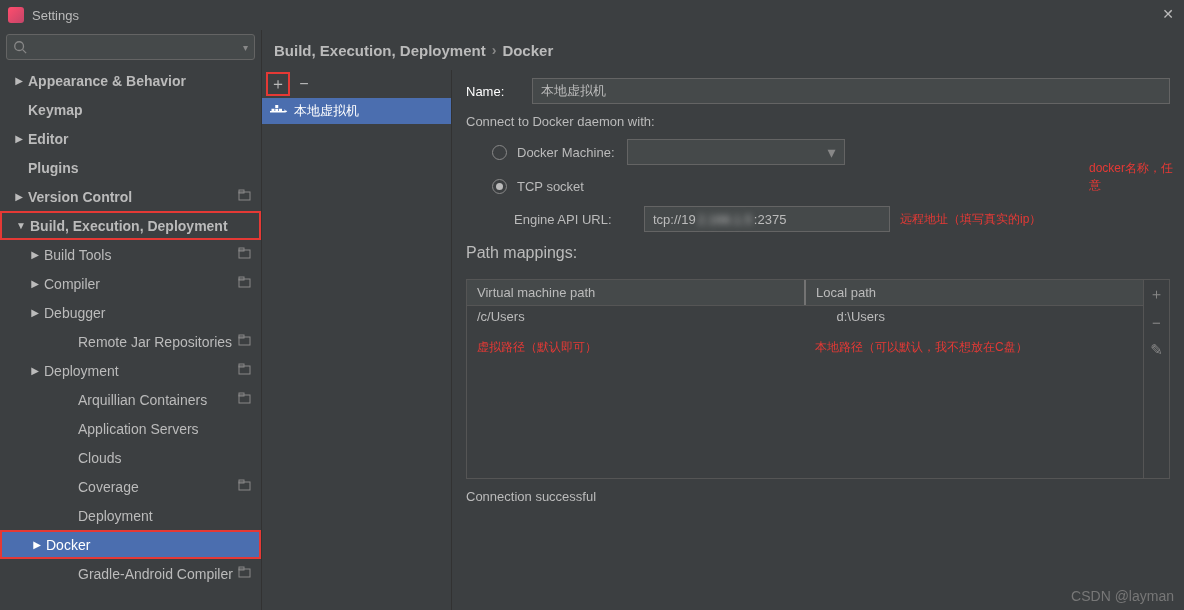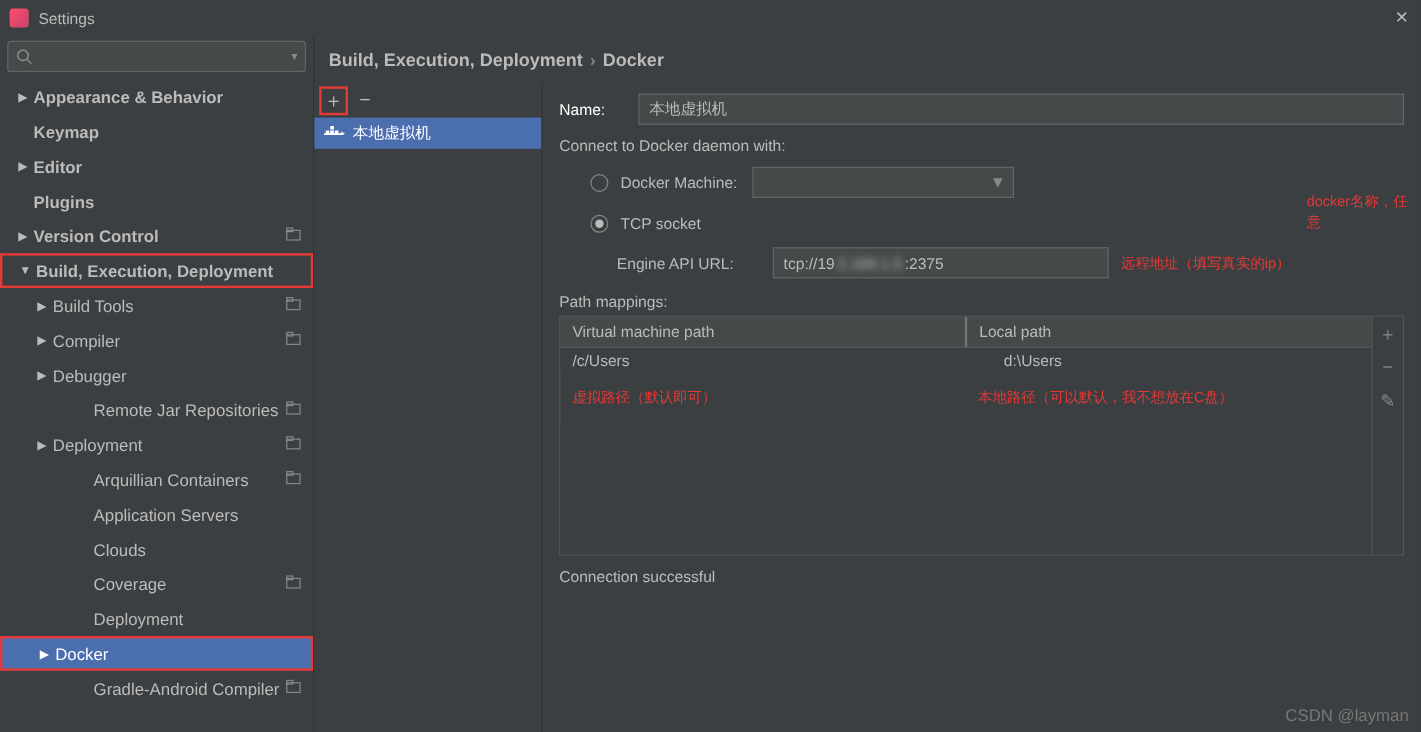--- a/index.html
+++ b/index.html
@@ -45,25 +45,25 @@
 .input { background: #45494a; border: 1px solid #646464; color: #bbb; height: 26px; padding: 0 8px; font-size: 13px; }
 .name-input { flex: 1; margin-left: 8px; }
 .section-label { color: #bbb; font-size: 13px; margin: 8px 0 6px 0; }
 .radio-row { display: flex; align-items: center; padding: 4px 0 4px 26px; margin-bottom: 6px; }
 .radio { width: 15px; height: 15px; border: 1px solid #888; border-radius: 50%; margin-right: 10px; display: flex; align-items: center; justify-content: center; }
 .radio.checked::after { content: ""; width: 7px; height: 7px; background: #bbb; border-radius: 50%; }
 .radio-label { color: #bbb; font-size: 13px; }
 .radio-select { margin-left: 12px; width: 218px; height: 26px; background: #45494a; border: 1px solid #646464; display: flex; align-items: center; justify-content: flex-end; padding: 0 8px; color: #888; }
 .sub-row { display: flex; align-items: center; padding: 2px 0 2px 48px; margin-bottom: 6px; }
 .sub-row .sub-lbl { width: 130px; color: #bbb; font-size: 13px; }
-.sub-row .sub-input { width: 280px; }
+.sub-row .sub-input { width: 246px; }
 .sub-row .sub-input.wide { flex: 1; }
 .folder-icon { color: #888; margin-left: -24px; z-index: 1; position: relative; }
 .red-text { color: #e53935; font-size: 12px; margin-left: 10px; }
-.mappings-header { color: #bbb; font-size: 13px; margin-top: 10px; margin-bottom: 4px; }
+.mappings-header { color: #bbb; font-size: 16px; margin-top: 10px; margin-bottom: 17px; }
 .map-table { display: flex; border: 1px solid #555; }
 .map-cols { flex: 1; }
 .map-head { display: flex; background: #45494a; border-bottom: 1px solid #555; }
 .map-head div { flex: 1; padding: 5px 10px; color: #bbb; font-size: 13px; border-right: 2px solid #737373; }
 .map-head div:last-child { border-right: none; }
 .map-row { display: flex; background: #3c3f41; gap: 43px; }
 .map-row div { flex: 1; padding: 3px 10px; color: #bbb; font-size: 13px; }
 .map-notes { display: flex; padding: 6px 0; }
 .map-notes div { flex: 1; padding: 6px 10px; color: #e53935; font-size: 12px; }
 .map-space { height: 110px; background: #3c3f41; }

